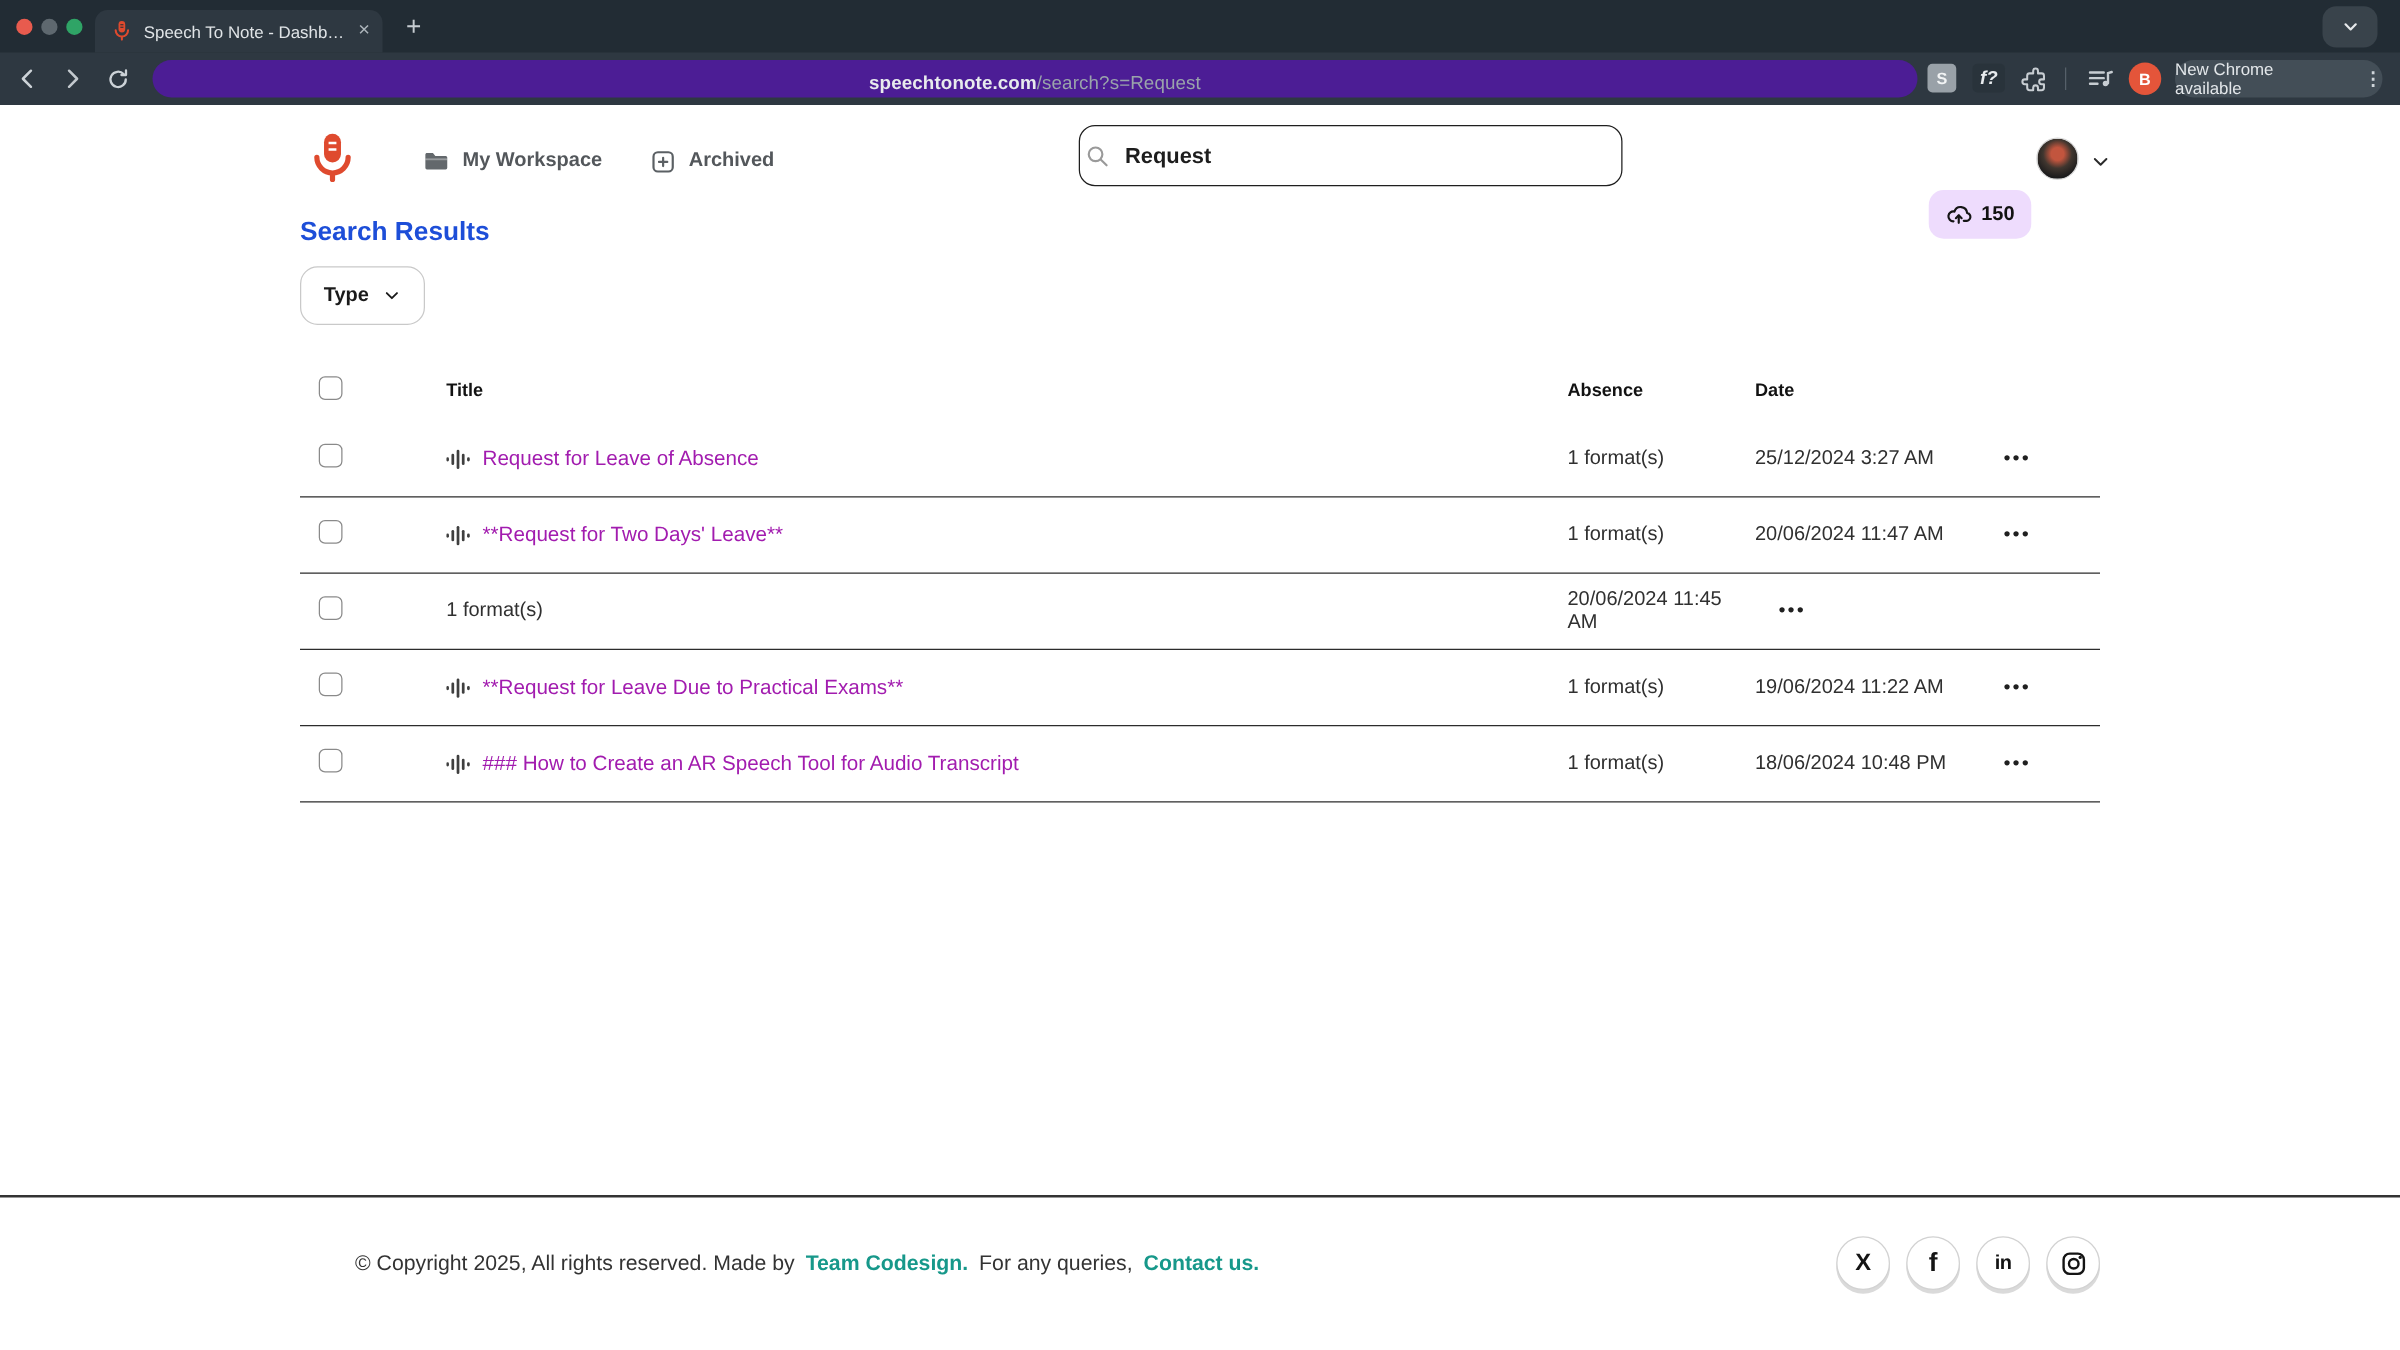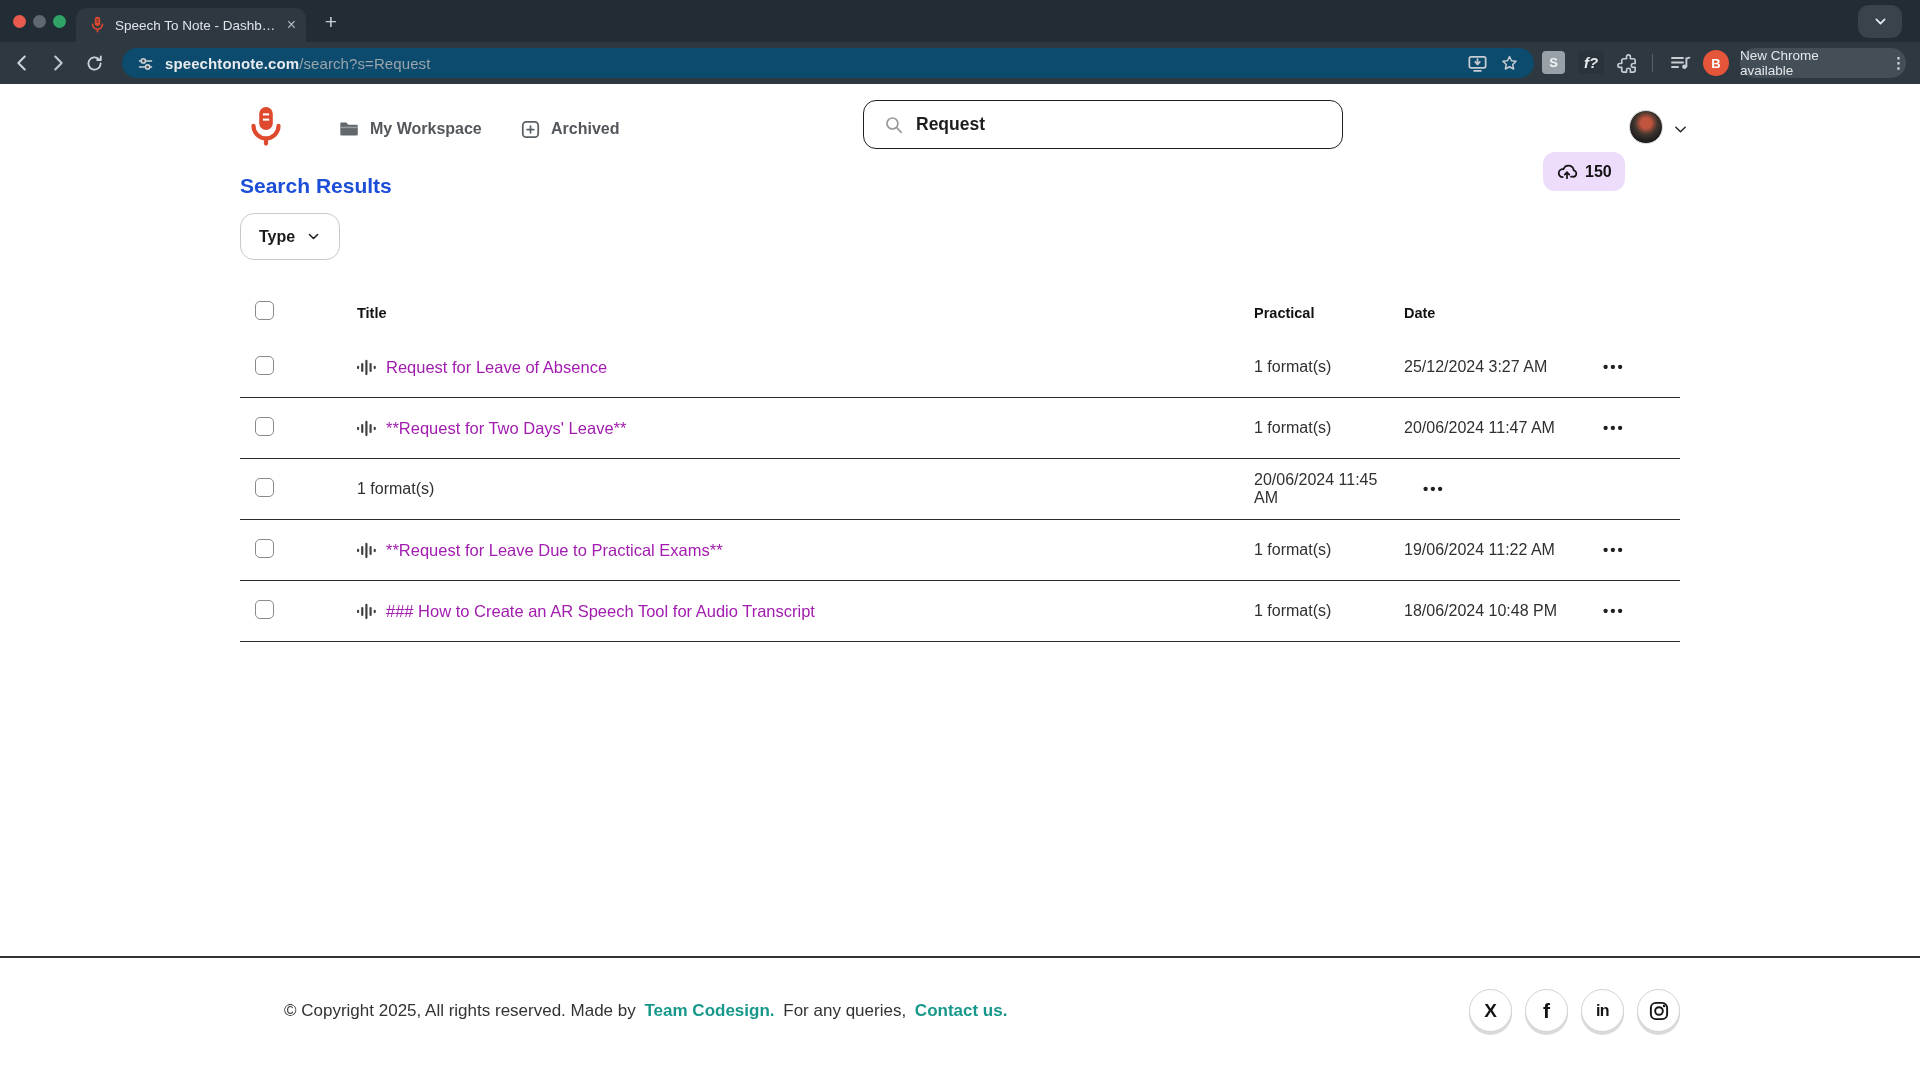--- a/index.html
+++ b/index.html
@@ -25,22 +25,22 @@
             color:#c6ccd1; font-size:21px; display:flex; align-items:center;
             justify-content:center; }
   .tabsearch { position:absolute; right:18px; top:5px; width:44px; height:33px;
                background:#39434b; border-radius:11px; display:flex;
                align-items:center; justify-content:center; }
 
   .toolbar { position:relative; height:42px; background:#2e3841; }
   .nav-ic { position:absolute; top:9px; width:24px; height:24px; display:flex;
             align-items:center; justify-content:center; }
   .urlbar { position:absolute; left:122px; top:6px; width:1412px; height:30px;
-            background:#0c4a6e; border-radius:15px; display:flex;
-            align-items:center; gap:10px; padding:0 14px; }
+            background:#4c1d95; border-radius:15px; display:flex;
+            align-items:center; gap:10px; padding:0 14px;flex-direction:column; }
   .url-text { font-size:15px; letter-spacing:.1px; white-space:nowrap; }
   .url-host { color:#e8ebed; font-weight:bold; }
   .url-path { color:#9aa4ab; }
   .url-spacer { flex:1; }
 
   .ext { position:absolute; top:9px; display:flex; align-items:center;
          justify-content:center; }
   .ext-s { left:1542px; width:23px; height:23px; border-radius:4px;
            background:#99a1a8; color:#f2f4f5; font-size:13px; font-weight:bold; }
   .ext-f { left:1578px; width:26px; height:23px; color:#e8ebee; font-size:15px;
@@ -60,23 +60,23 @@
 
   
   .app-header { position:relative; height:90px; background:#fff; }
   .logo { position:absolute; left:245px; top:21px; }
   .nav-item { position:absolute; top:0; height:90px; display:flex;
               align-items:center; gap:10px; cursor:default; }
   .nav-label { font-size:16px; font-weight:bold; color:#53575b; }
   .nav-workspace { left:338px; }
   .nav-archived  { left:520px; }
 
-  .searchbox { position:absolute; left:863px; top:16px; width:480px; height:49px;
+  .searchbox { position:absolute; left:863px; top:16px; width:435px; height:49px;
                border:1.6px solid #1f1f1f; border-radius:13px; display:flex;
-               align-items:center; gap:12px; padding:0 20px; background:#fff; }
+               align-items:center; gap:12px; padding:0 4px; background:#fff; }
   .searchbox input { border:none; outline:none; flex:1; font-size:17.5px;
                      font-weight:bold; color:#1d1d1d;
                      font-family:"Liberation Sans", sans-serif; }
 
   .credit-badge { position:absolute; left:1543px; top:24px; height:39px;
                   background:#eedcfd; border-radius:12px; display:flex;
                   align-items:center; gap:7px; padding:0 13px;margin-top:44px; }
   .credit-num { font-size:16px; font-weight:bold; color:#121212; }
   .avatar { position:absolute; left:1629px; top:26px; width:34px; height:34px;
             border-radius:50%;
@@ -285,21 +285,21 @@
     <span>Type</span>
     <svg width="15" height="15" viewBox="0 0 22 22">
       <polyline points="5,8 11,14 17,8" fill="none" stroke="#1a1a1a" stroke-width="2.2" stroke-linecap="round" stroke-linejoin="round"></polyline>
     </svg>
   </button>
 
   <div class="table">
     <div class="grid thead">
       <div><span class="checkbox"></span></div>
       <div class="th">Title</div>
-      <div class="th">Practical</div>
+      <div class="th">Absence</div>
       <div class="th">Date</div>
       <div></div>
     </div>
     <div>
         <div class="grid trow">
           <div><span class="checkbox"></span></div>
           <div class="cell-title">
             <svg width="19" height="17" viewBox="0 0 21 18">
               <rect x="0" y="7.2" width="2.4" height="3.6" rx="1.2" fill="#3f3f3f"></rect>
               <rect x="4.6" y="4" width="2.4" height="10" rx="1.2" fill="#3f3f3f"></rect>

